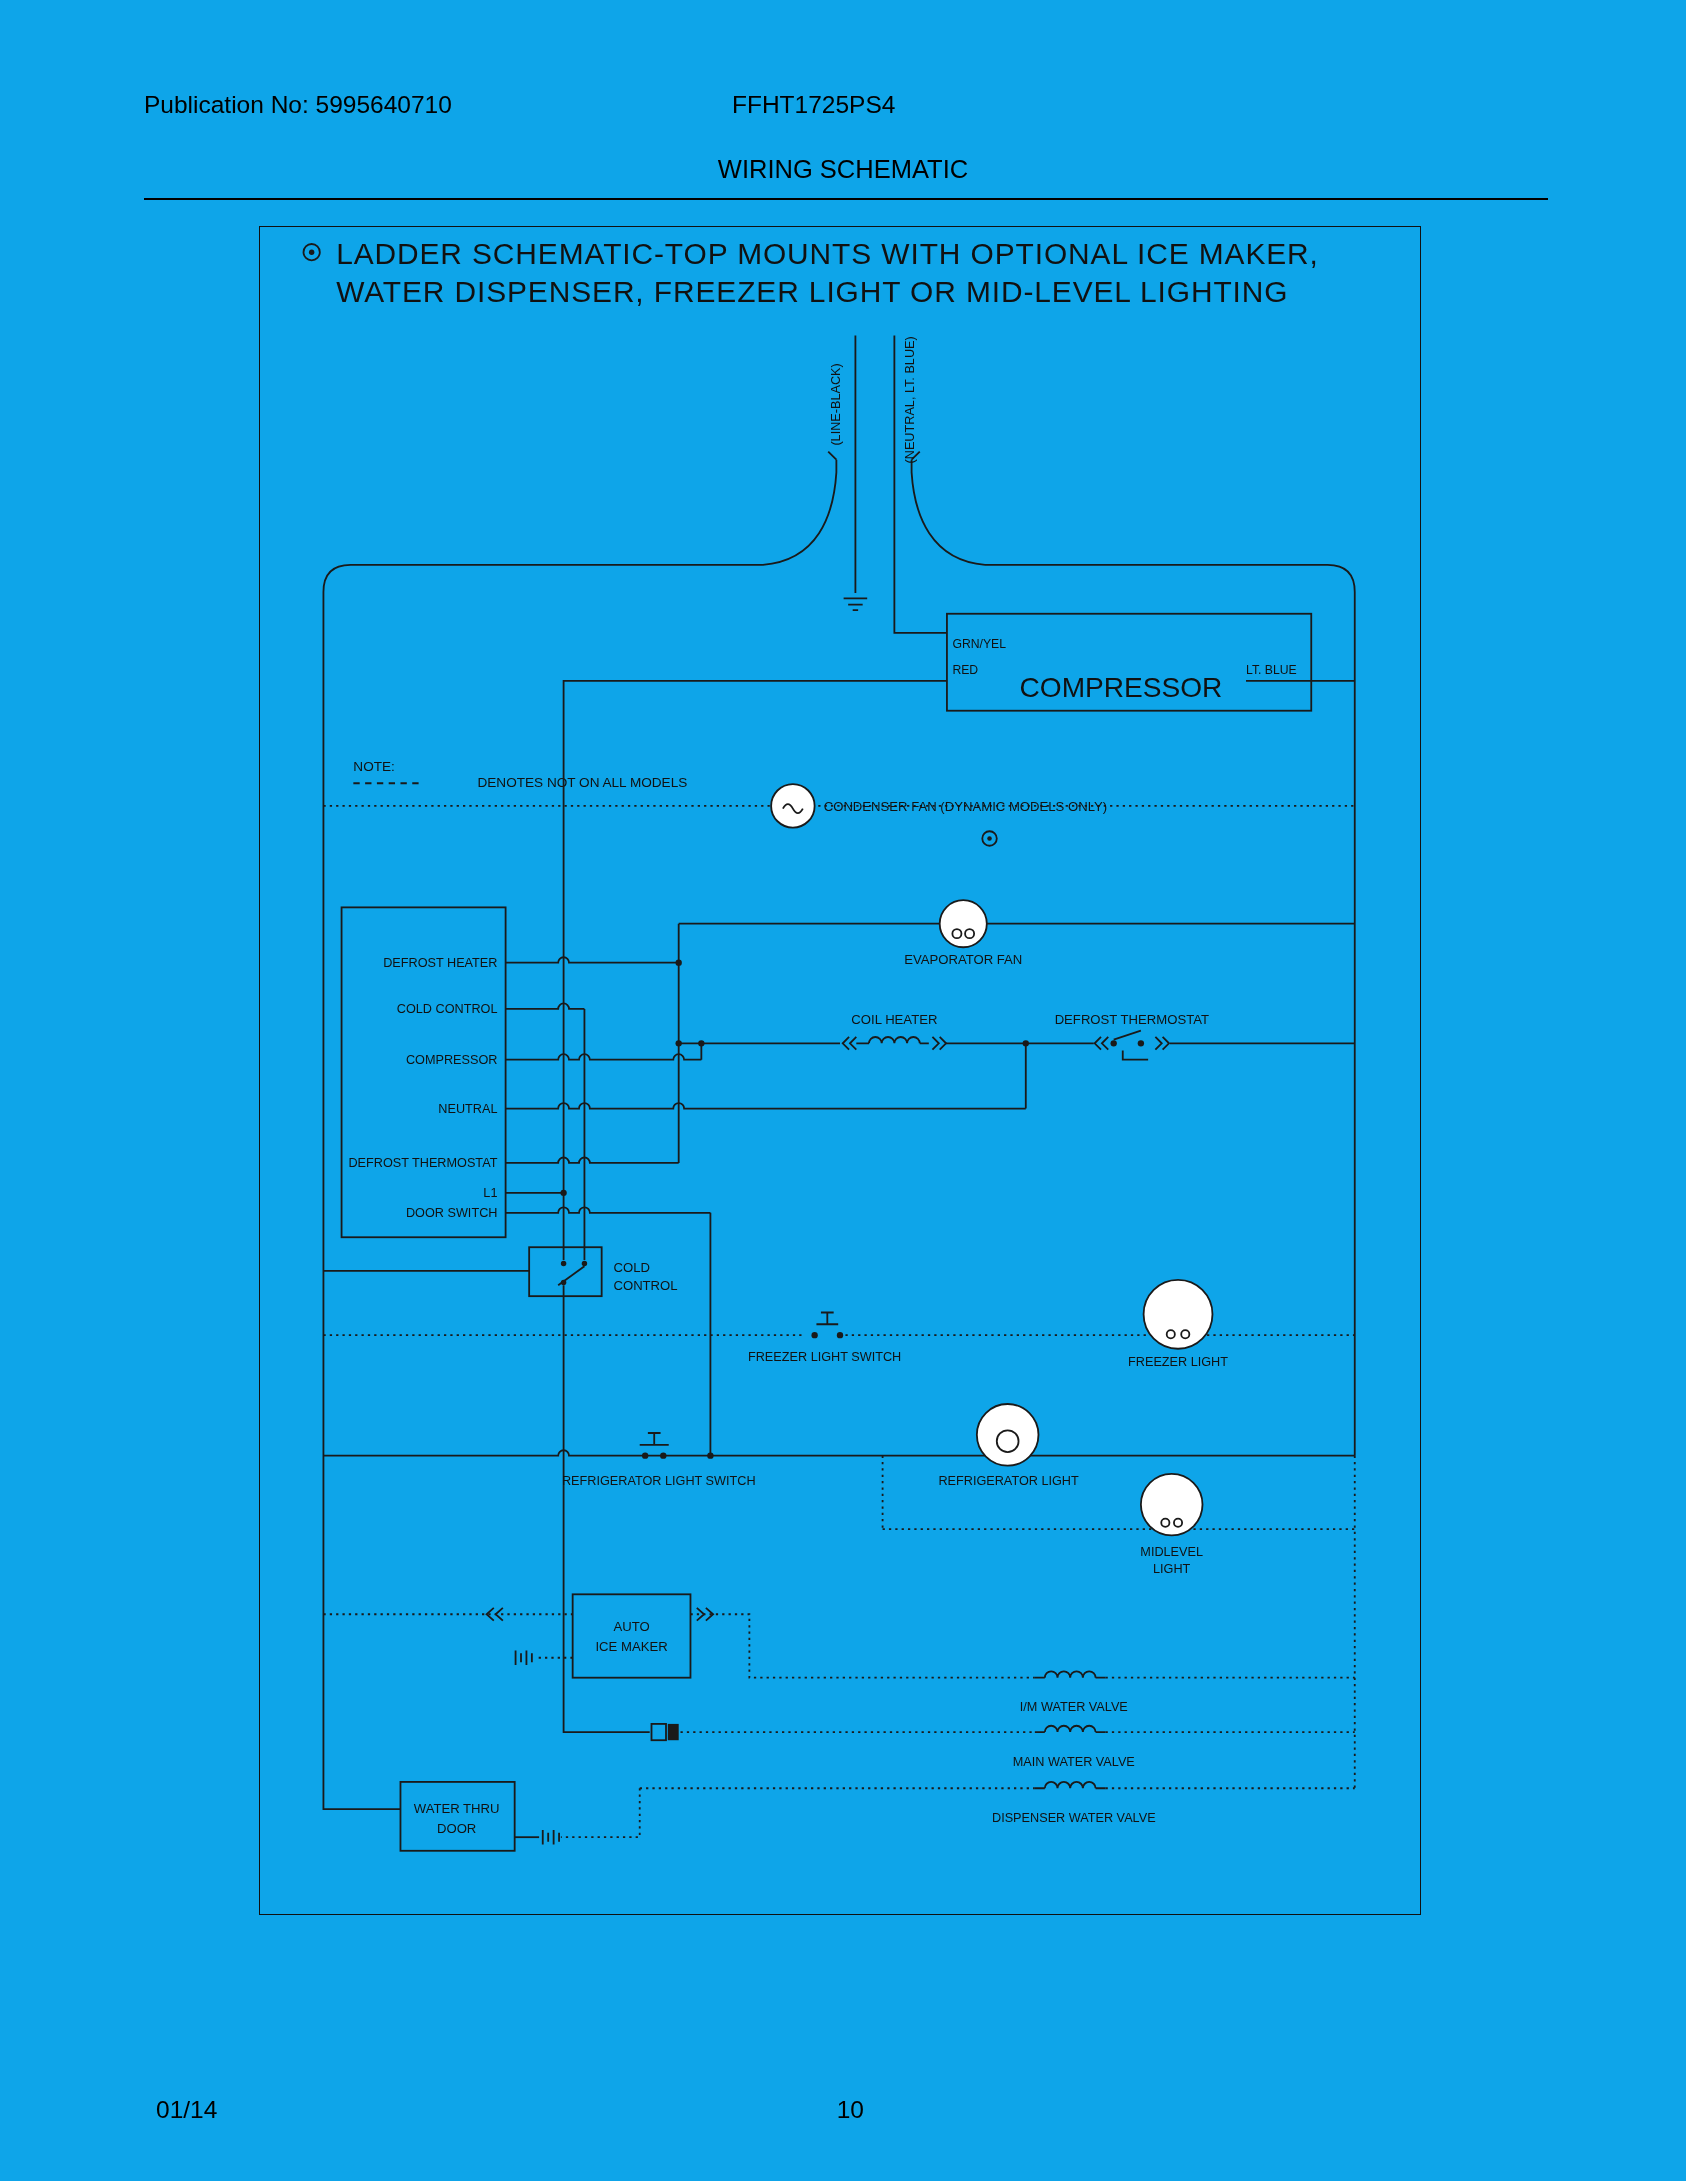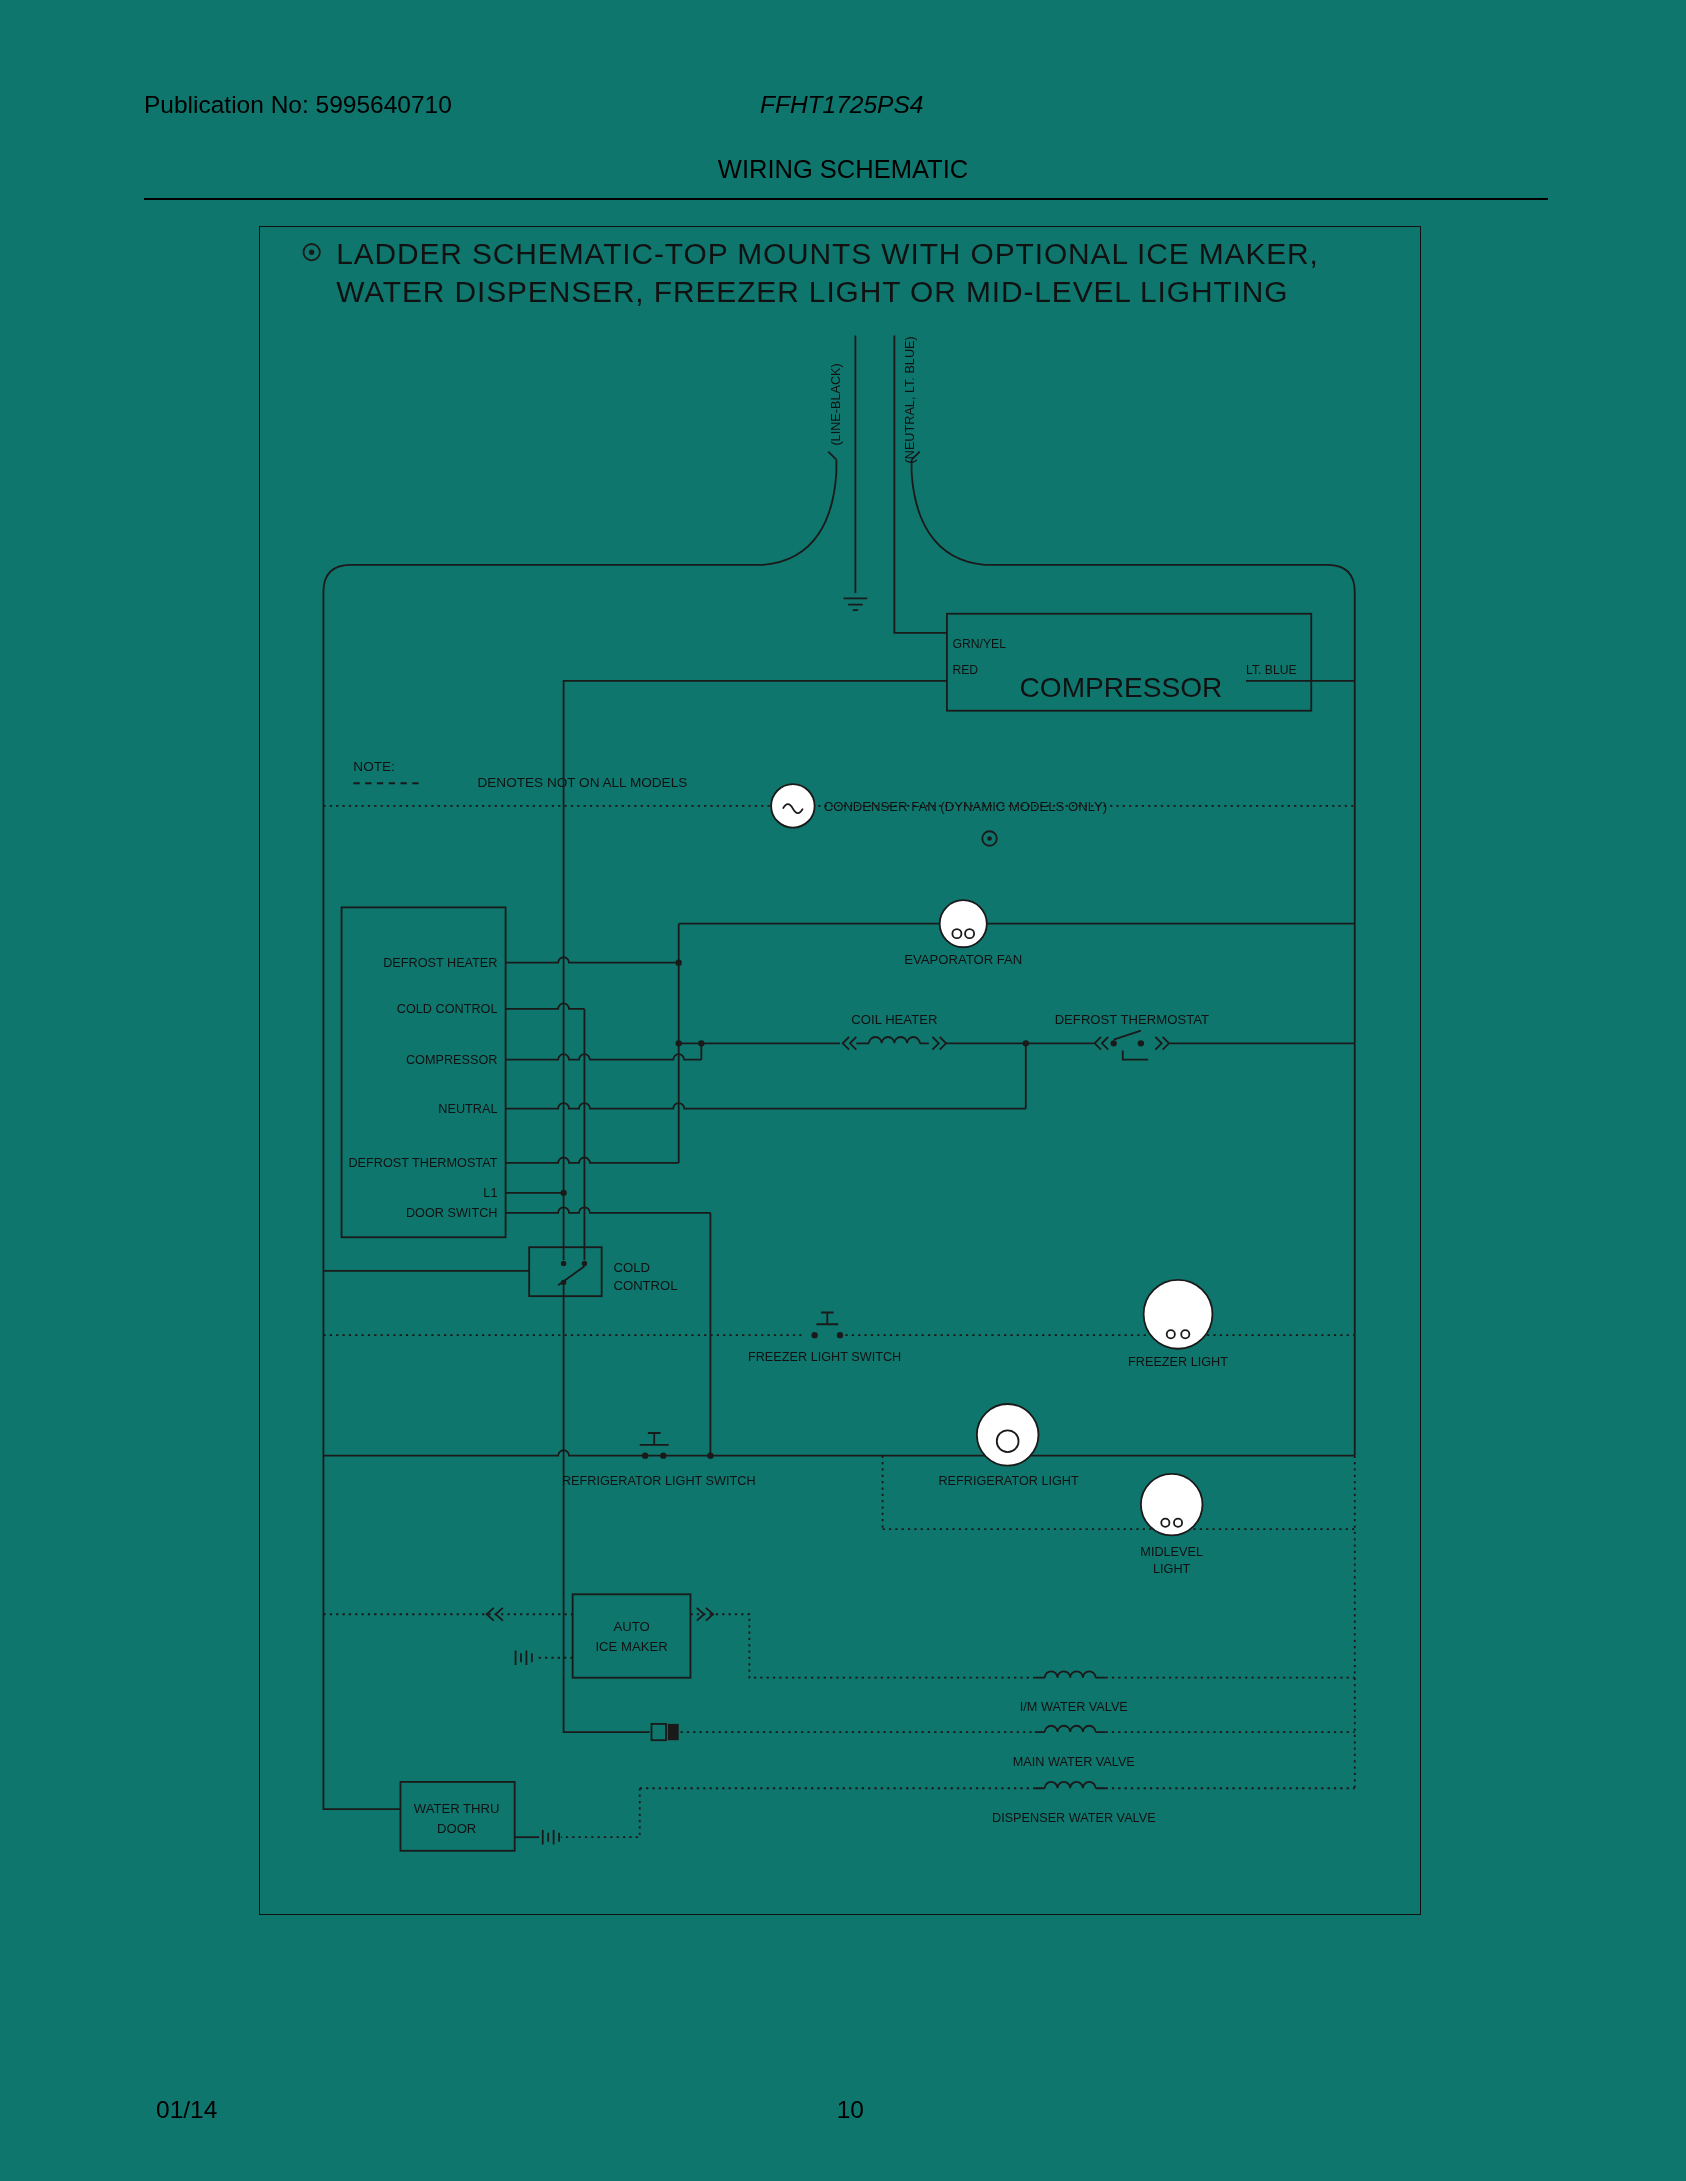--- a/index.html
+++ b/index.html
@@ -1,22 +1,22 @@
 <!DOCTYPE html>
 <html style="font-size:14.5px"><head>
 <meta charset="utf-8">
 <style>
   html,body{margin:0;padding:0;background:#e8e8e8;}
   .sheet{
-    position:relative;width:1686px;height:2182px;background:#0f766e;
+    position:relative;width:1686px;height:2182px;background:#0ea5e9;
     font-family:"Liberation Sans",sans-serif;color:#000;overflow:hidden;
   }
   .hdr{position:absolute;font-size:24.5px;white-space:nowrap;}
   #pub{left:144px;top:91px;}
-  #model{left:760px;top:91px;font-style:italic;}
+  #model{left:732px;top:91px;}
   #doc-title{left:0;right:0;top:155px;text-align:center;font-size:25.5px;}
   .rule{position:absolute;left:144px;top:198px;width:1404px;height:1.8px;background:#000;}
   .diagram-box{position:absolute;left:259px;top:226px;width:1160px;height:1687px;border:1.8px solid #111;}
   .ftr{position:absolute;font-size:24.5px;}
   #fdate{left:156px;top:2096px;}
   #fpage{left:809px;top:2096px;width:55px;text-align:right;}
   svg{display:block;}
   svg text{fill:#111;font-family:"Liberation Sans",sans-serif;}
   .w{stroke:#1a1a1a;stroke-width:2;fill:none;}
   .dot{stroke:#1a1a1a;stroke-width:2;fill:none;stroke-dasharray:2.5 4.5;}

